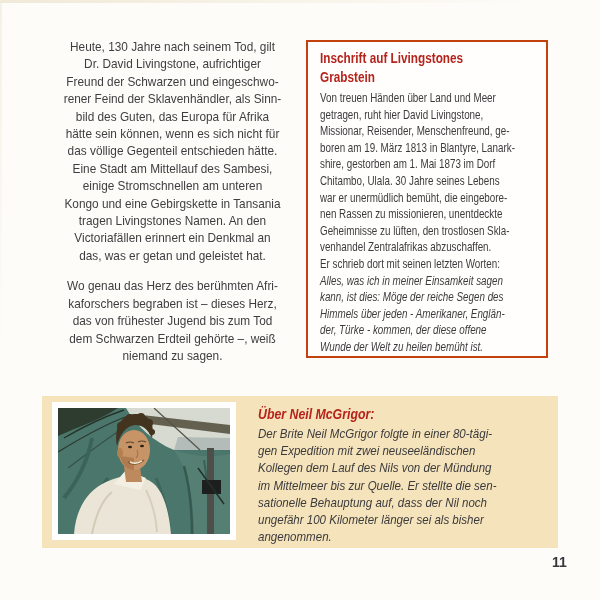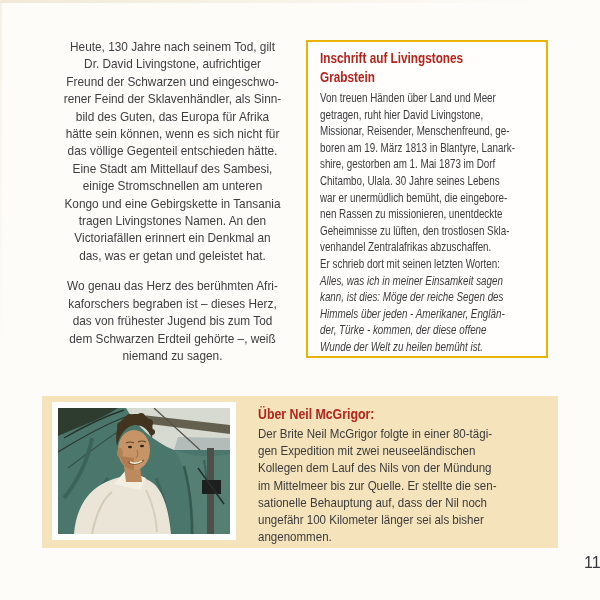--- a/index.html
+++ b/index.html
@@ -24,21 +24,21 @@
   }
   .main-column .para{
     margin:0;width:300px;
     font-size:13.6px;line-height:17.4px;
     white-space:pre-line;
     transform:scaleX(0.87);transform-origin:0 0;
   }
   .main-column .para + .para{margin-top:13px;}
   .inscription-box{
     position:absolute;left:306px;top:40px;width:242px;height:318px;
-    box-sizing:border-box;border:2px solid #eab308;background:#fffefd;
+    box-sizing:border-box;border:2px solid #c2410c;background:#fffefd;
     padding:7px 8px 0 12px;
   }
   .inscription-title{
     margin:0 0 4px 0;width:220px;
     font-size:14px;font-weight:bold;color:#b5231b;line-height:18.5px;
     white-space:pre-line;
     transform:scaleX(0.84);transform-origin:0 0;
   }
   .inscription-body,.inscription-quote{
     margin:0;width:280px;
@@ -49,36 +49,36 @@
   .inscription-quote{font-style:italic;}
   .mcgrigor-box{
     position:absolute;left:42px;top:396px;width:516px;height:152px;
     background:#f5e3bb;
   }
   .photo-frame{
     position:absolute;left:10px;top:6px;width:172px;height:126px;
     background:#ffffff;border:6px solid #ffffff;margin:0;
   }
   .photo-frame svg{display:block;}
-  .mcgrigor-text{position:absolute;left:216px;top:9px;}
+  .mcgrigor-text{position:absolute;left:216px;top:9px;font-style:italic;}
   .mcgrigor-title{
     margin:0 0 2px 0;width:200px;
     font-size:14px;font-weight:bold;color:#b5231b;line-height:18px;
     white-space:pre-line;
     transform:scaleX(0.88);transform-origin:0 0;
   }
   .mcgrigor-body{
     margin:0;width:340px;
     font-size:13.2px;line-height:17.2px;color:#3b3b3d;
     white-space:pre-line;
     transform:scaleX(0.875);transform-origin:0 0;
   }
   .page-number{
     position:absolute;left:552px;top:554px;
-    font-size:16px;font-weight:normal;color:#38383c;margin-left:32px;
+    font-size:14px;font-weight:bold;color:#38383c;
   }
 </style>
 </head>
 <body>
 
 <div class="scan-edge-top"></div>
 <div class="scan-edge-left"></div>
 
 <div class="main-column">
   <p class="para">Heute, 130 Jahre nach seinem Tod, gilt

